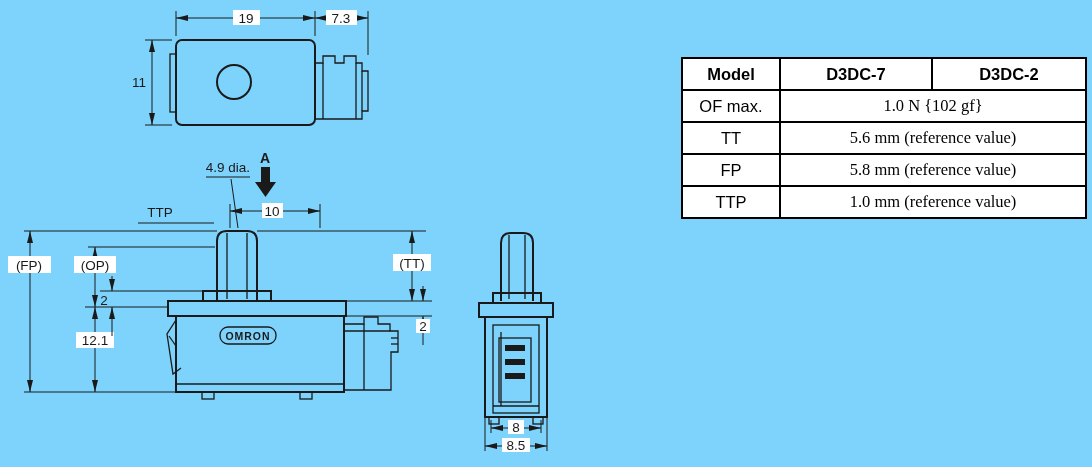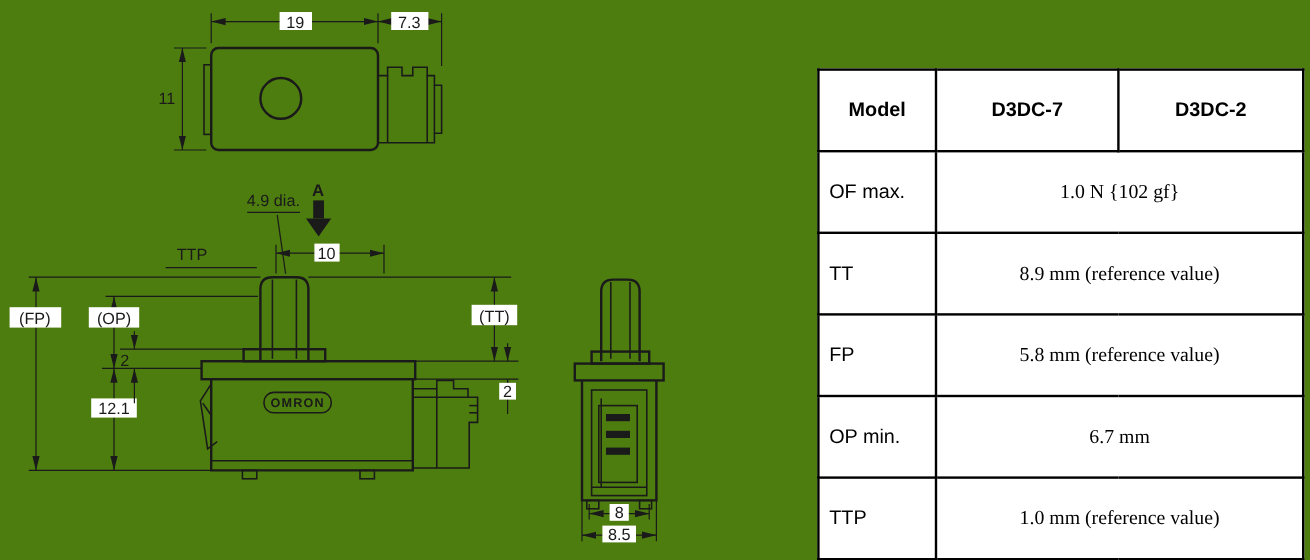--- a/index.html
+++ b/index.html
@@ -1,41 +1,41 @@
 <!DOCTYPE html>
 <html><head>
 <meta charset="utf-8">
 <style>
   html,body{margin:0;padding:0;background:#fff;}
   .canvas{
-    position:relative;width:1092px;height:467px;background:#4d7c0f;
+    position:relative;width:1092px;height:467px;background:#7dd3fc;
     font-family:"Liberation Sans",sans-serif;color:#000;overflow:hidden;
   }
   .drawing{position:absolute;left:0;top:0;}
   
   .obj{fill:none;stroke:#1a1a1a;stroke-width:2;stroke-linejoin:miter;}
   .objthin{fill:none;stroke:#1a1a1a;stroke-width:1.3;}
   .dim{fill:none;stroke:#1a1a1a;stroke-width:1;}
   .solid{fill:#1a1a1a;stroke:none;}
   .wbg{fill:#ffffff;stroke:none;}
   .dimtext{font-family:"Liberation Sans",sans-serif;font-size:13.5px;fill:#1a1a1a;}
   .brandtext{font-family:"Liberation Sans",sans-serif;font-size:10.5px;font-weight:bold;letter-spacing:1px;fill:#1a1a1a;}
   .sectext{font-family:"Liberation Sans",sans-serif;font-size:14px;font-weight:bold;fill:#1a1a1a;}
   
   .spec-table{
     position:absolute;left:681px;top:57px;border-collapse:collapse;
     font-family:"Liberation Sans",sans-serif;font-size:16.5px;color:#000;
     background:#fff;table-layout:fixed;
   }
-  .spec-table th,.spec-table td{border:2px solid #000;height:26px;padding:20px 8px;}
+  .spec-table th,.spec-table td{border:2px solid #000;height:26px;padding:2px 8px;}
   .spec-table th{font-weight:bold;text-align:center;}
   .col-model{width:80px;}
   .col-d2{width:134px;}
   .col-d3{width:136px;}
-  .row-label{text-align:left;}
+  .row-label{text-align:center;}
   .row-value{text-align:center;font-family:Liberation Serif, serif;}
 </style>
 </head>
 <body>
 
 <div class="canvas">
 
   <svg class="drawing" width="680" height="467" viewBox="0 0 680 467">
     <defs>
       <marker id="arw" viewBox="0 0 12 10" refX="12" refY="5" markerWidth="12" markerHeight="10" markerUnits="userSpaceOnUse" orient="auto-start-reverse">
@@ -186,30 +186,26 @@
         <th class="col-d3">D3DC-2</th>
       </tr>
     </thead>
     <tbody>
       <tr>
         <td class="row-label">OF max.</td>
         <td class="row-value" colspan="2">1.0 N {102 gf}</td>
       </tr>
       <tr>
         <td class="row-label">TT</td>
-        <td class="row-value" colspan="2">8.9 mm (reference value)</td>
+        <td class="row-value" colspan="2">5.6 mm (reference value)</td>
       </tr>
       <tr>
         <td class="row-label">FP</td>
         <td class="row-value" colspan="2">5.8 mm (reference value)</td>
       </tr>
       <tr>
-        <td class="row-label">OP min.</td>
-        <td class="row-value" colspan="2">6.7 mm</td>
-      </tr>
-      <tr>
         <td class="row-label">TTP</td>
         <td class="row-value" colspan="2">1.0 mm (reference value)</td>
       </tr>
     </tbody>
   </table>
 
 </div>
 
 </body></html>

